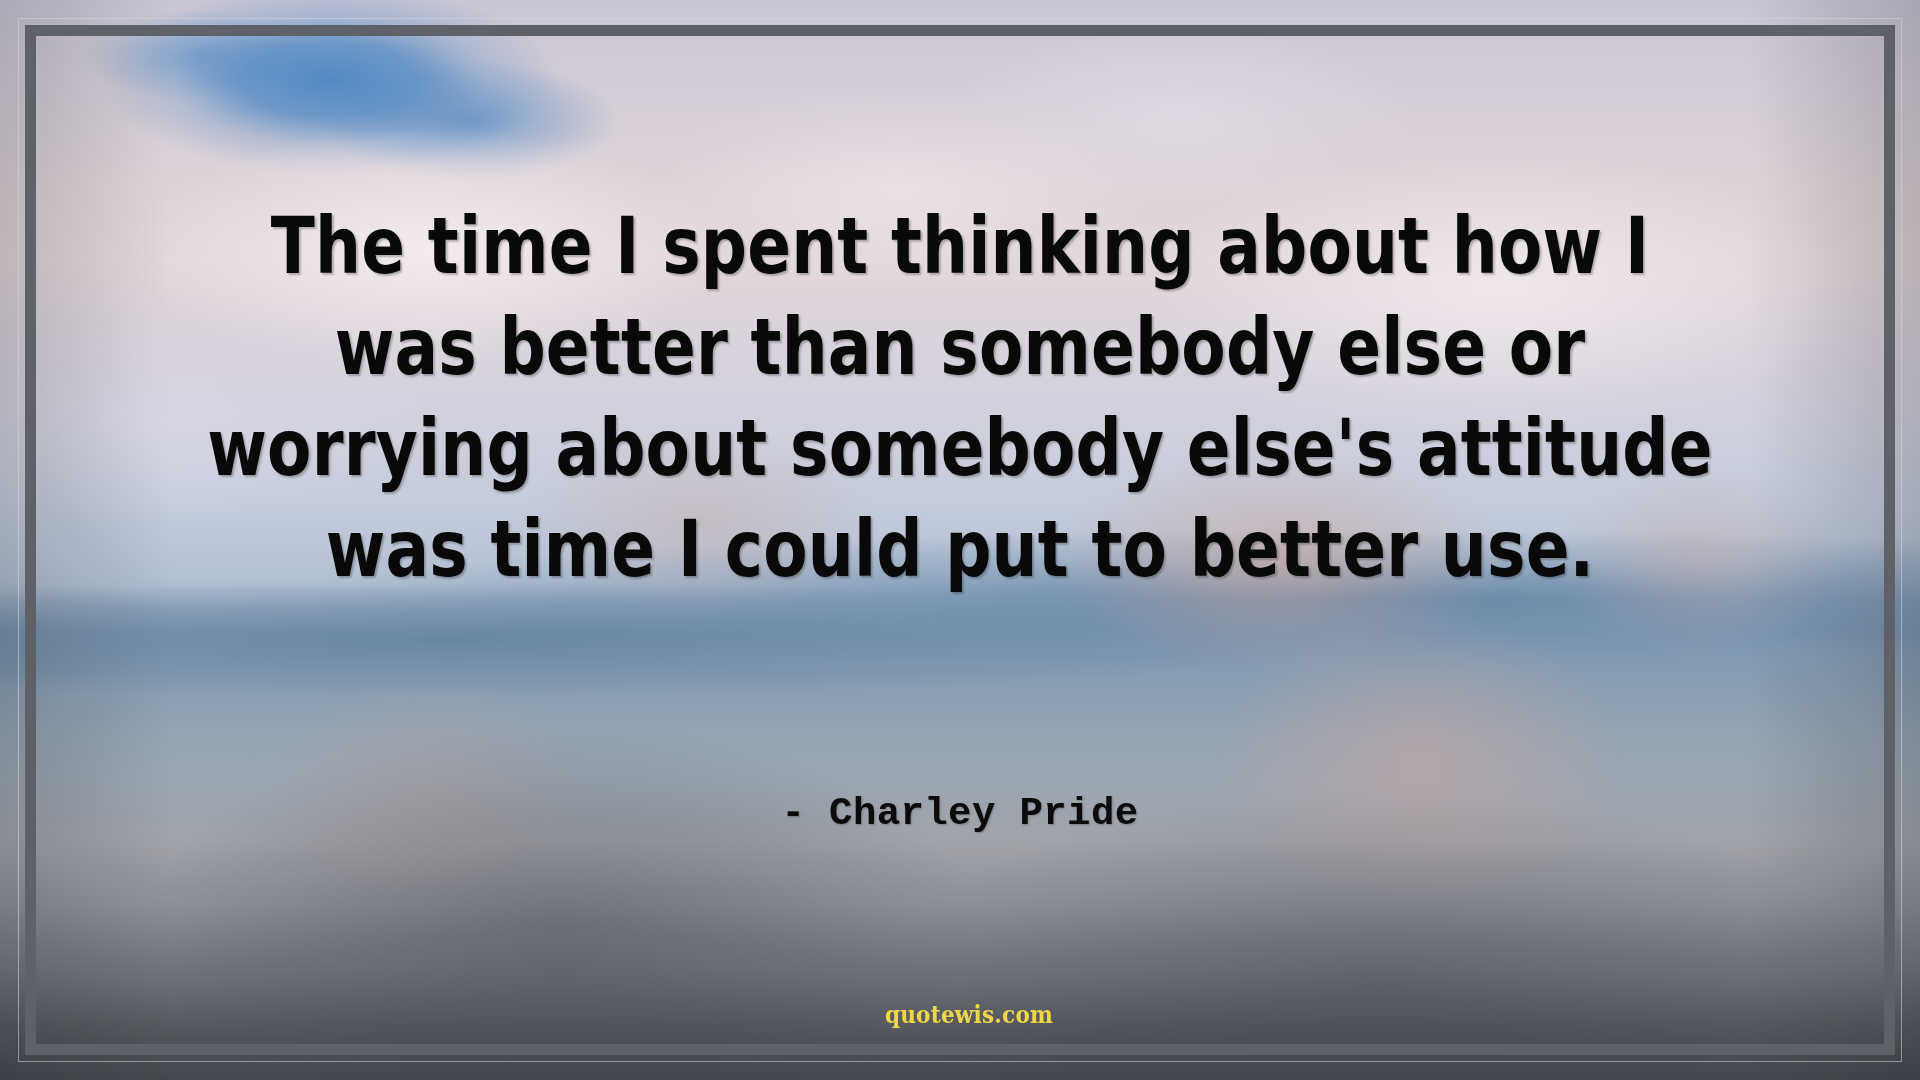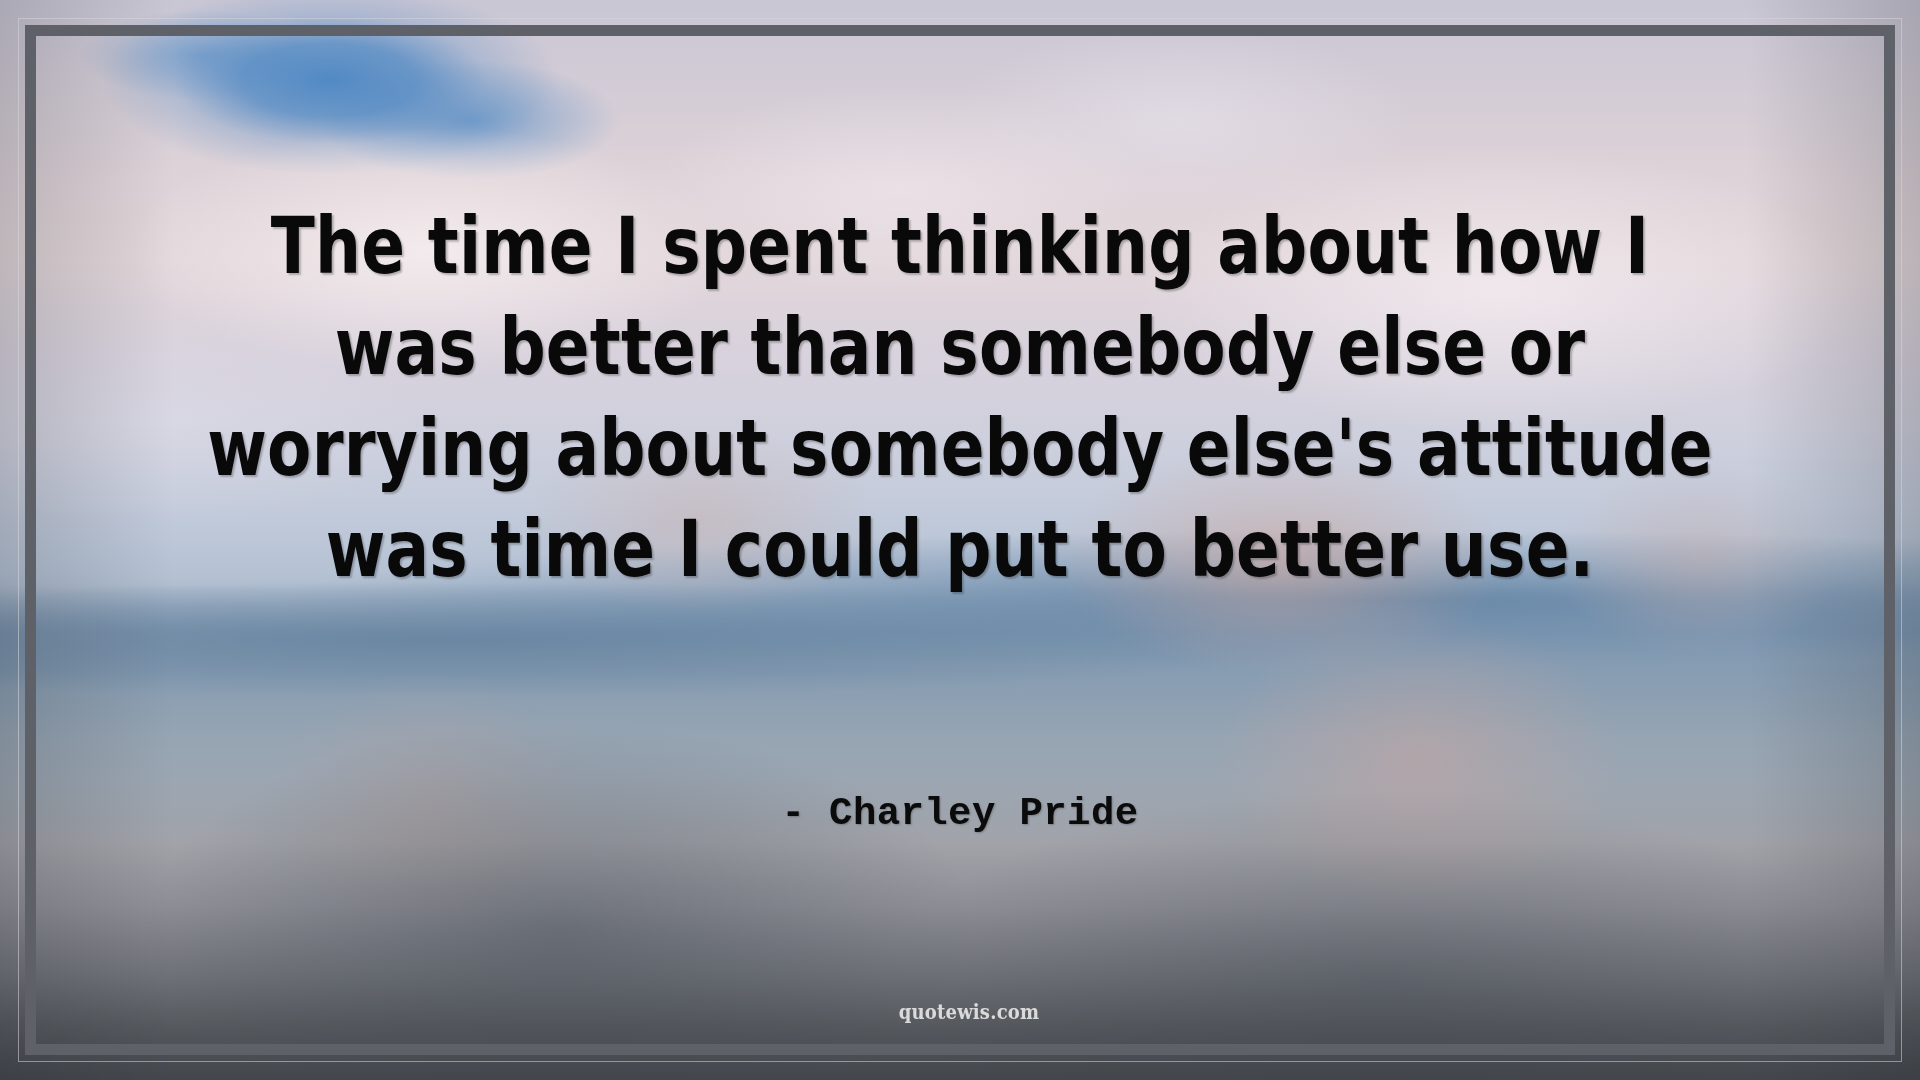--- a/index.html
+++ b/index.html
@@ -155,24 +155,24 @@
     letter-spacing: 0.4px;
     text-shadow: 1px 1px 2px rgba(20,22,26,0.26);
   }
 
   #watermark {
     position: absolute;
     left: 0;
     right: 0;
     top: 1000px;
     text-align: center;
-    color: #e5e5e5;
+    color: #fde047;
     font-family: "DejaVu Serif Condensed", "Liberation Serif", serif;
     font-weight: 700;
-    font-size: 20px;
+    font-size: 24px;
     letter-spacing: 0.2px;
     opacity: 0.92;
     margin-left: 18px;
   }
 </style>
 </head>
 <body>
 
 <div id="quote-card">
 

